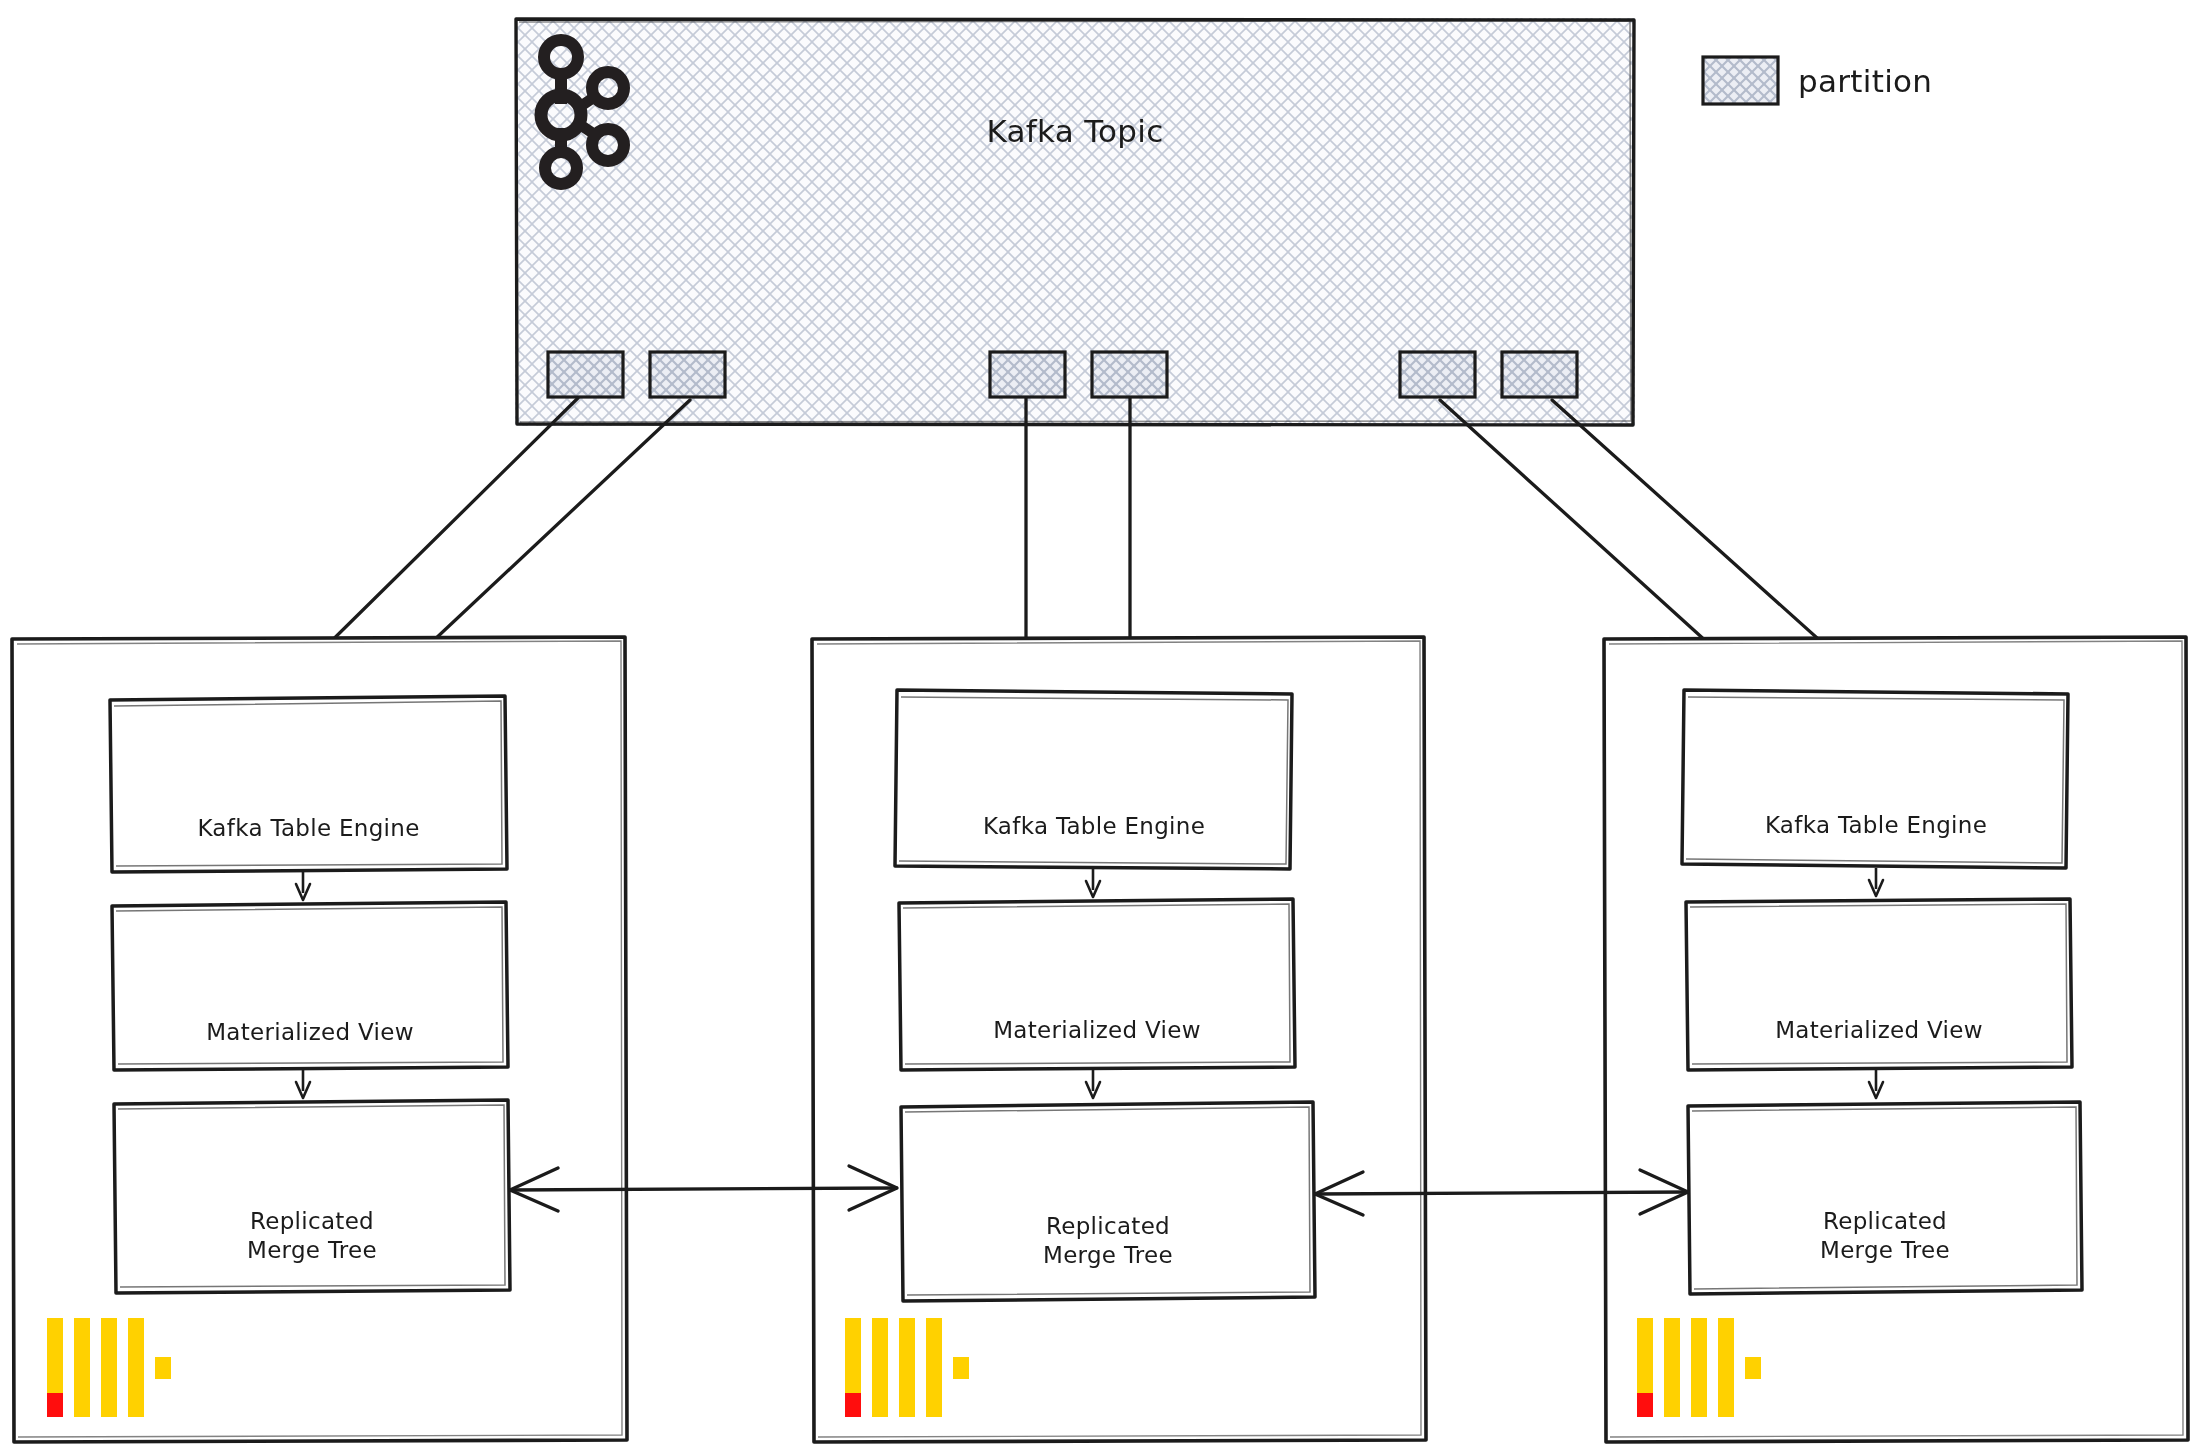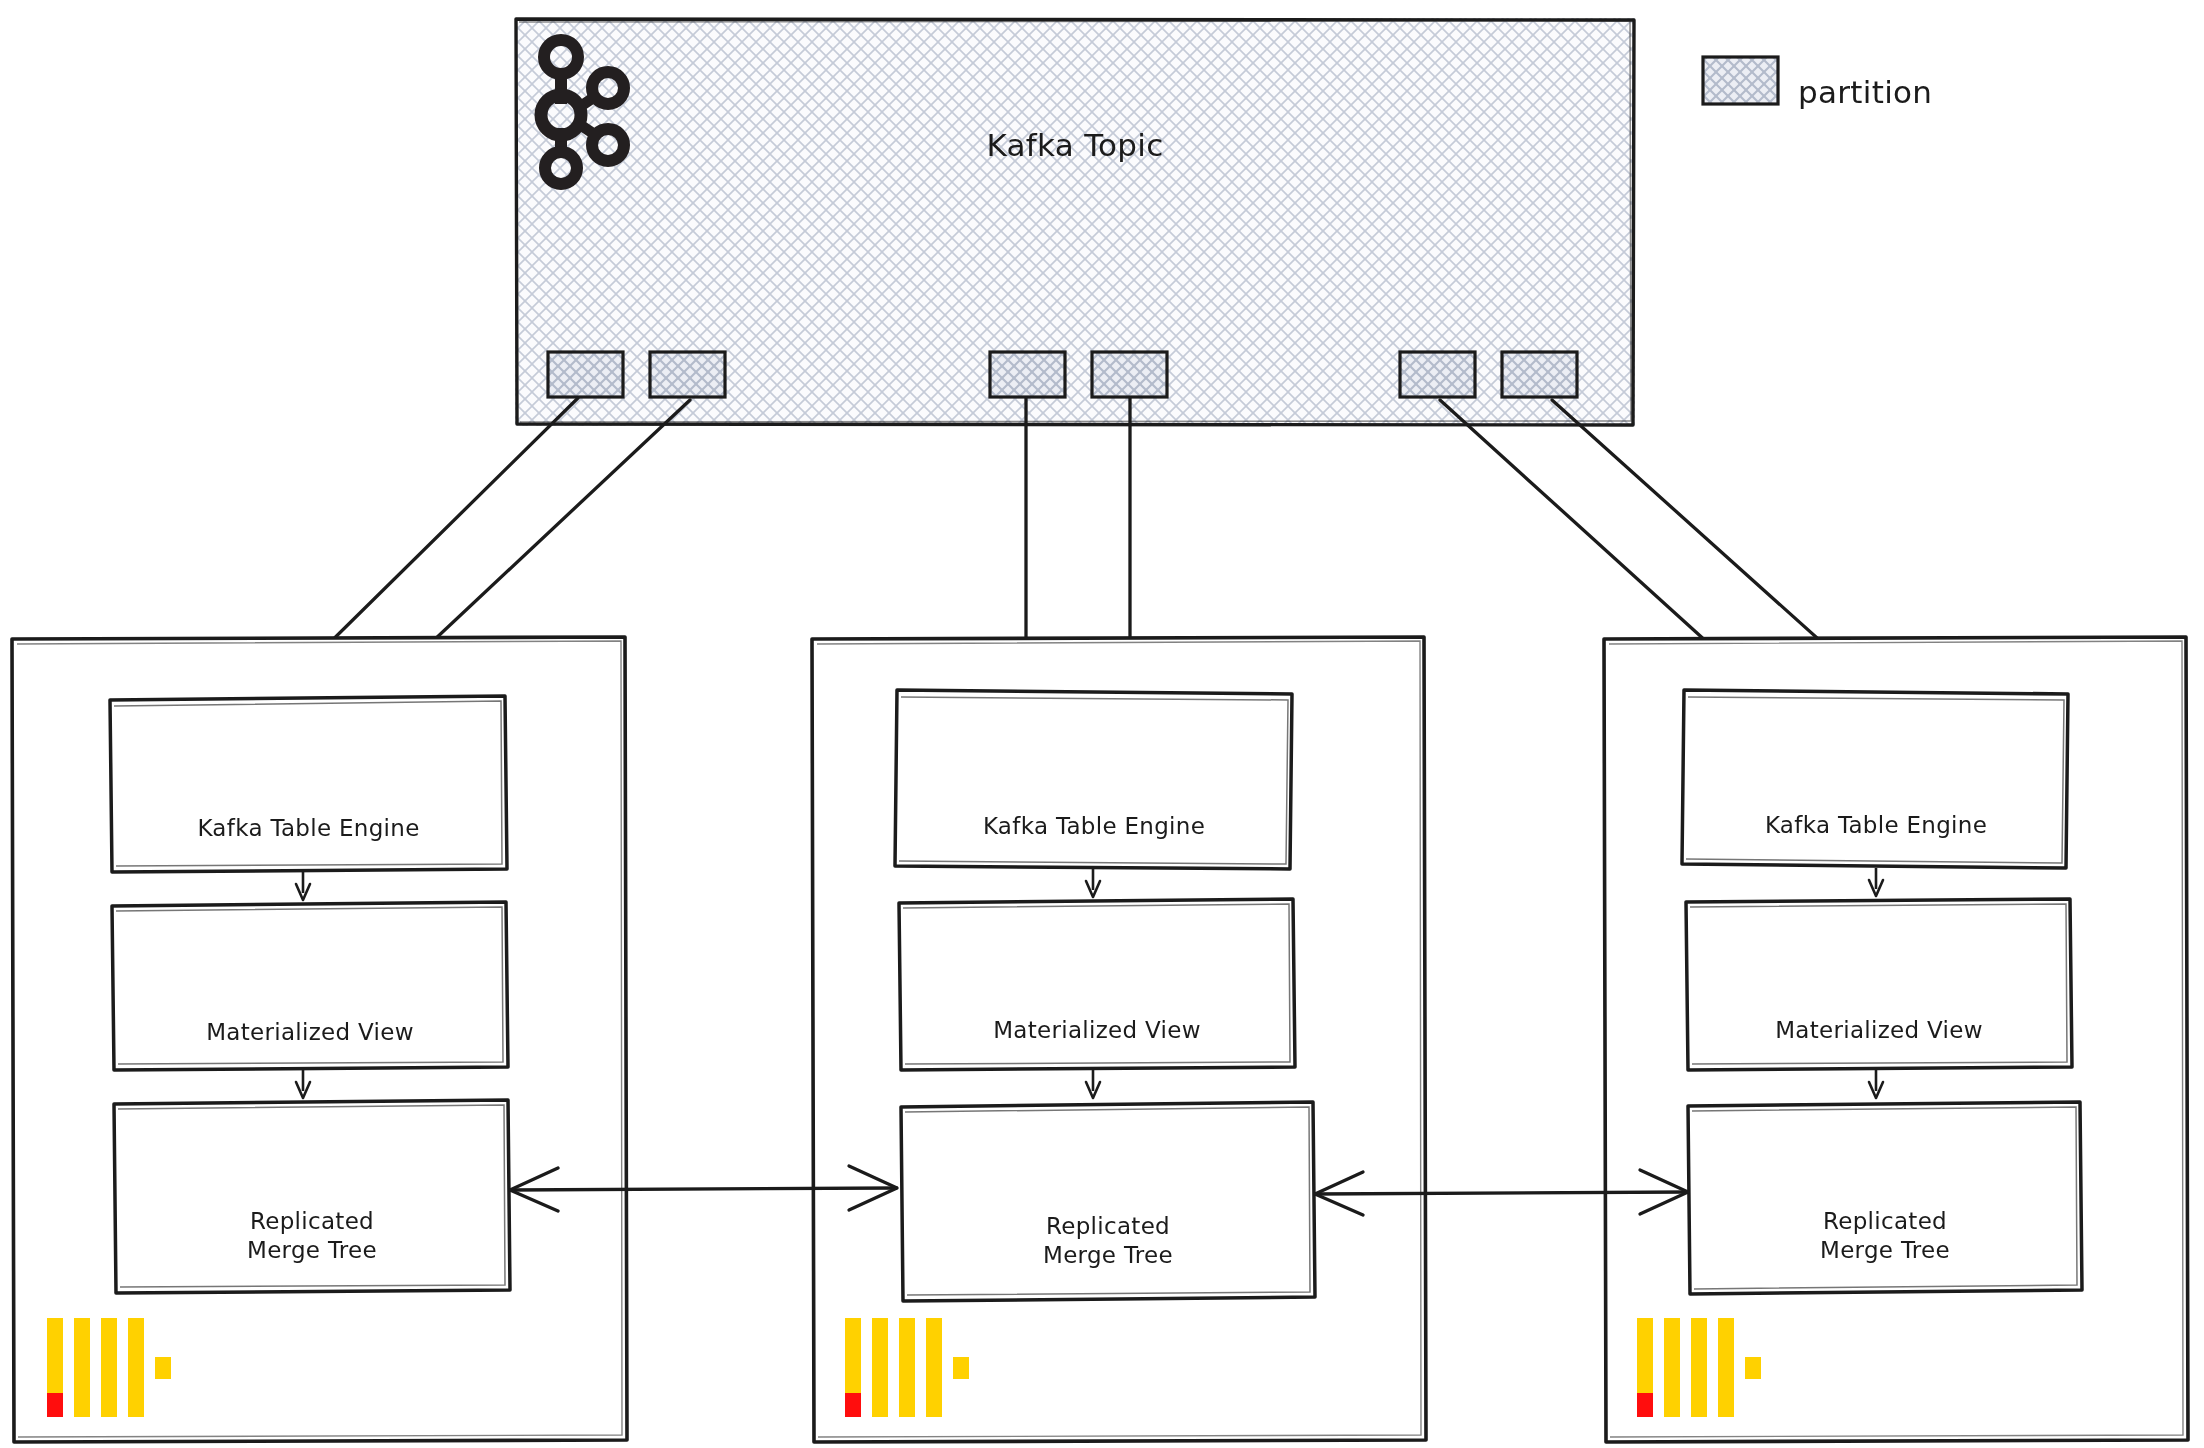--- a/index.html
+++ b/index.html
@@ -237,23 +237,23 @@
     <path d="M510,1190 L558,1168 M510,1190 L558,1211" fill="none" stroke="#1b1b1b" stroke-width="3.3" stroke-linecap="round"></path>
     <path d="M897,1188 L849,1166 M897,1188 L849,1210" fill="none" stroke="#1b1b1b" stroke-width="3.3" stroke-linecap="round"></path>
   </g>
   <g>
     <path d="M1315,1194 L1688,1192" fill="none" stroke="#1b1b1b" stroke-width="3.3"></path>
     <path d="M1315,1194 L1363,1172 M1315,1194 L1363,1215" fill="none" stroke="#1b1b1b" stroke-width="3.3" stroke-linecap="round"></path>
     <path d="M1688,1192 L1640,1170 M1688,1192 L1640,1214" fill="none" stroke="#1b1b1b" stroke-width="3.3" stroke-linecap="round"></path>
   </g>
 </svg>
 
-<div class="lbl lbl-topic" style="left:900px; top:126px; width:350px;">Kafka Topic</div>
-
-<div class="lbl lbl-legend" style="left:1798px; top:73px; width:300px;">partition</div>
+<div class="lbl lbl-topic" style="left:900px; top:112px; width:350px;">Kafka Topic</div>
+
+<div class="lbl lbl-legend" style="left:1798px; top:62px; width:300px;">partition</div>
 
 <div class="lbl lbl-node" style="left:110px; top:770px; width:397px;">Kafka Table Engine</div>
 <div class="lbl lbl-node" style="left:112px; top:974px; width:396px;">Materialized View</div>
 <div class="lbl lbl-node" style="left:114px; top:1163px; width:396px;">Replicated
 Merge Tree</div>
 
 <div class="lbl lbl-node" style="left:896px; top:768px; width:396px;">Kafka Table Engine</div>
 <div class="lbl lbl-node" style="left:899px; top:972px; width:396px;">Materialized View</div>
 <div class="lbl lbl-node" style="left:901px; top:1168px; width:414px;">Replicated
 Merge Tree</div>

